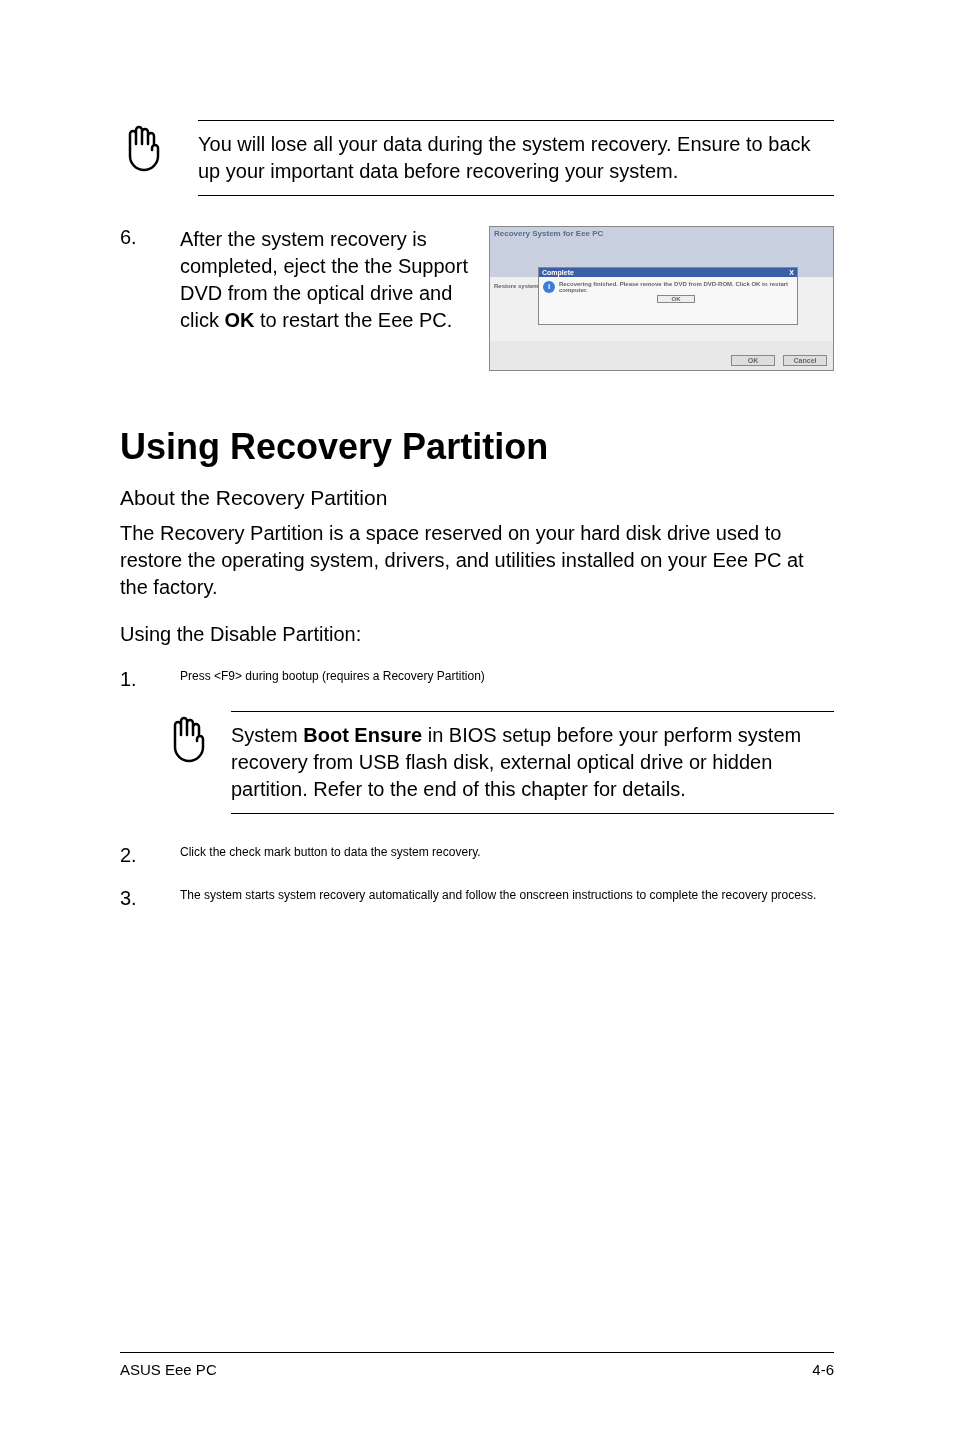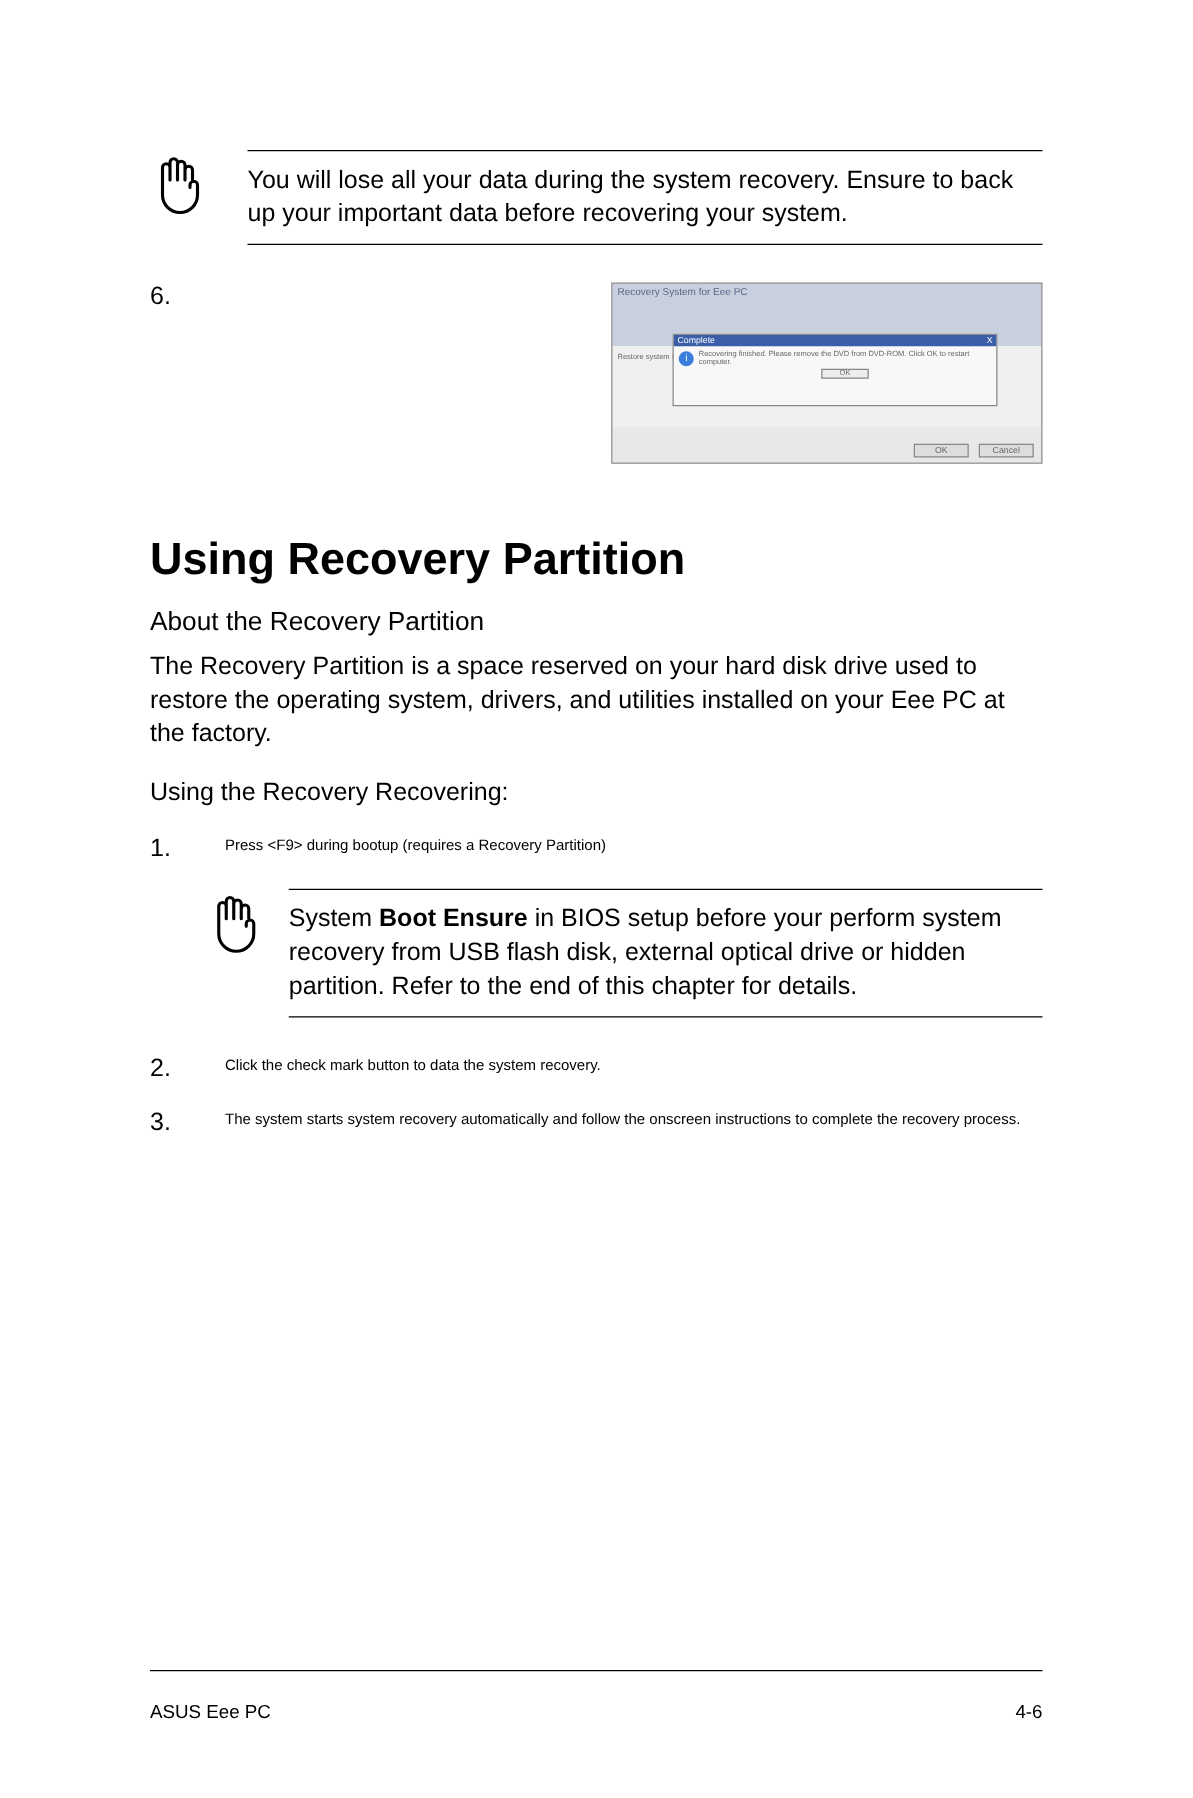--- a/index.html
+++ b/index.html
@@ -67,20 +67,21 @@
   }
   .screenshot {
     flex-shrink: 0;
     width: 345px;
     height: 145px;
     border: 1px solid #888;
     background: linear-gradient(#c8d0e0 0%, #c8d0e0 35%, #f0f0f0 35%, #f0f0f0 80%, #e8e8e8 80%, #e8e8e8 100%);
     position: relative;
     font-size: 7px;
     color: #666;
+    font-weight: bold;
   }
   .screenshot .top-title {
     position: absolute;
     top: 2px; left: 4px;
     color: #5a6a88;
     font-size: 8px;
   }
   .screenshot .dlg {
     position: absolute;
     top: 40px;
@@ -167,21 +168,21 @@
   }
   .inner-note .note-content {
     flex: 1;
   }
   .footer {
     position: absolute;
     bottom: 60px;
     left: 120px;
     right: 120px;
     border-top: 1px solid #000;
-    padding-top: 24px;
+    padding-top: 8px;
     display: flex;
     justify-content: space-between;
     font-size: 15px;
     text-align: center;
   }
   strong { font-weight: bold; }
 </style>
 </head>
 <body>
 
@@ -190,20 +191,23 @@
     <path d="M10 24 v-10 a3 3 0 0 1 6 0 v10 M16 24 v-14 a3 3 0 0 1 6 0 v14 M22 24 v-12 a3 3 0 0 1 6 0 v12 M28 24 v-8 a3 3 0 0 1 6 0 v8 M10 24 v12 a14 14 0 0 0 14 14 a14 14 0 0 0 14 -14 v-8 a3 3 0 0 0 -6 0 v2" fill="none" stroke="#000" stroke-width="2.5" stroke-linecap="round" stroke-linejoin="round"></path>
   </svg>
   <div class="note-content">
     <span>You will lose all your data during the system recovery. Ensure to back up your important data before recovering your system.</span>
   </div>
 </div>
 
 <div class="step6-row">
   <div class="left">
     <div class="num">6.</div>
+    <div class="text">
+      <span>After the system recovery is completed, eject the the Support DVD from the optical drive and click </span><strong>OK</strong><span> to restart the Eee PC.</span>
+    </div>
   </div>
   <div class="screenshot">
     <div class="top-title">Recovery System for Eee PC</div>
     <div class="side-label">Restore system ima</div>
     <div class="dlg">
       <div class="dlg-title">
         <span>Complete</span>
         <span>X</span>
       </div>
       <div class="dlg-body">
@@ -217,21 +221,21 @@
     <div class="bottom-btns">
       <div>OK</div>
       <div>Cancel</div>
     </div>
   </div>
 </div>
 
 <h2 class="section-title">Using Recovery Partition</h2>
 <h3 class="sub-title">About the Recovery Partition</h3>
 <p class="body">The Recovery Partition is a space reserved on your hard disk drive used to restore the operating system, drivers, and utilities installed on your Eee PC at the factory.</p>
-<p class="body">Using the Recovery Recovering:</p>
+<p class="body">Using the Disable Partition:</p>
 
 <div class="num-item">
   <div class="num">1.</div>
   <div class="text">Press &lt;F9&gt; during bootup (requires a Recovery Partition)</div>
 </div>
 
 <div class="inner-note">
   <svg class="note-icon" viewBox="0 0 46 56">
     <path d="M10 24 v-10 a3 3 0 0 1 6 0 v10 M16 24 v-14 a3 3 0 0 1 6 0 v14 M22 24 v-12 a3 3 0 0 1 6 0 v12 M28 24 v-8 a3 3 0 0 1 6 0 v8 M10 24 v12 a14 14 0 0 0 14 14 a14 14 0 0 0 14 -14 v-8 a3 3 0 0 0 -6 0 v2" fill="none" stroke="#000" stroke-width="2.5" stroke-linecap="round" stroke-linejoin="round"></path>
   </svg>

